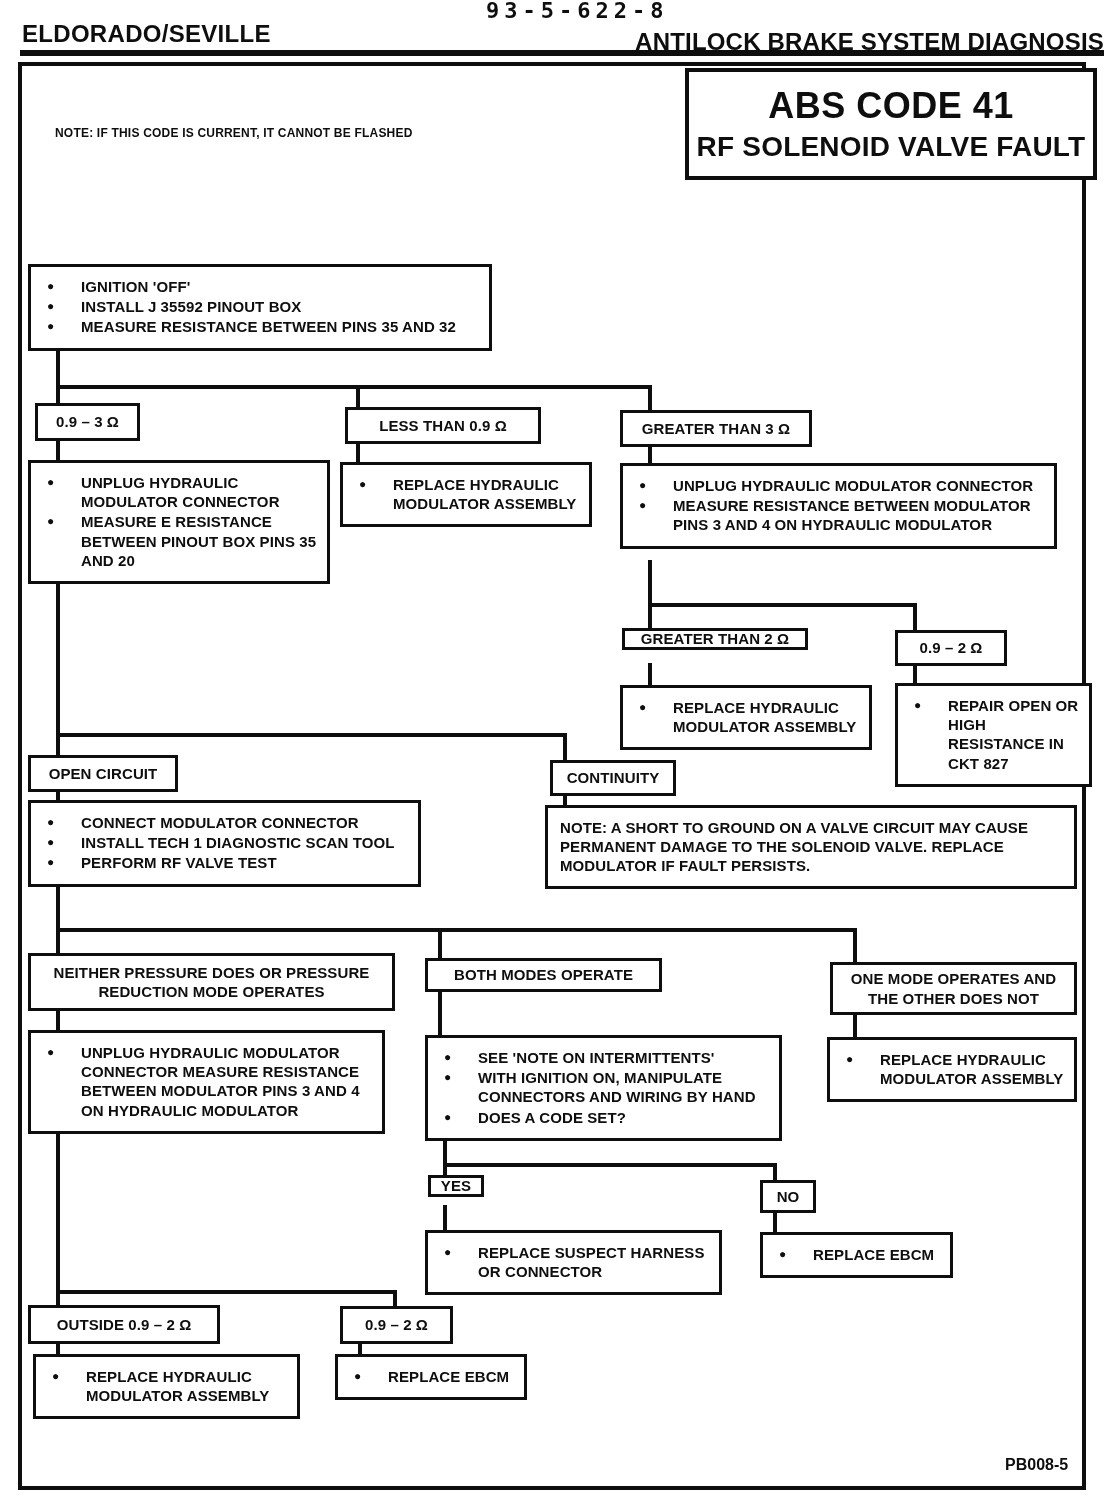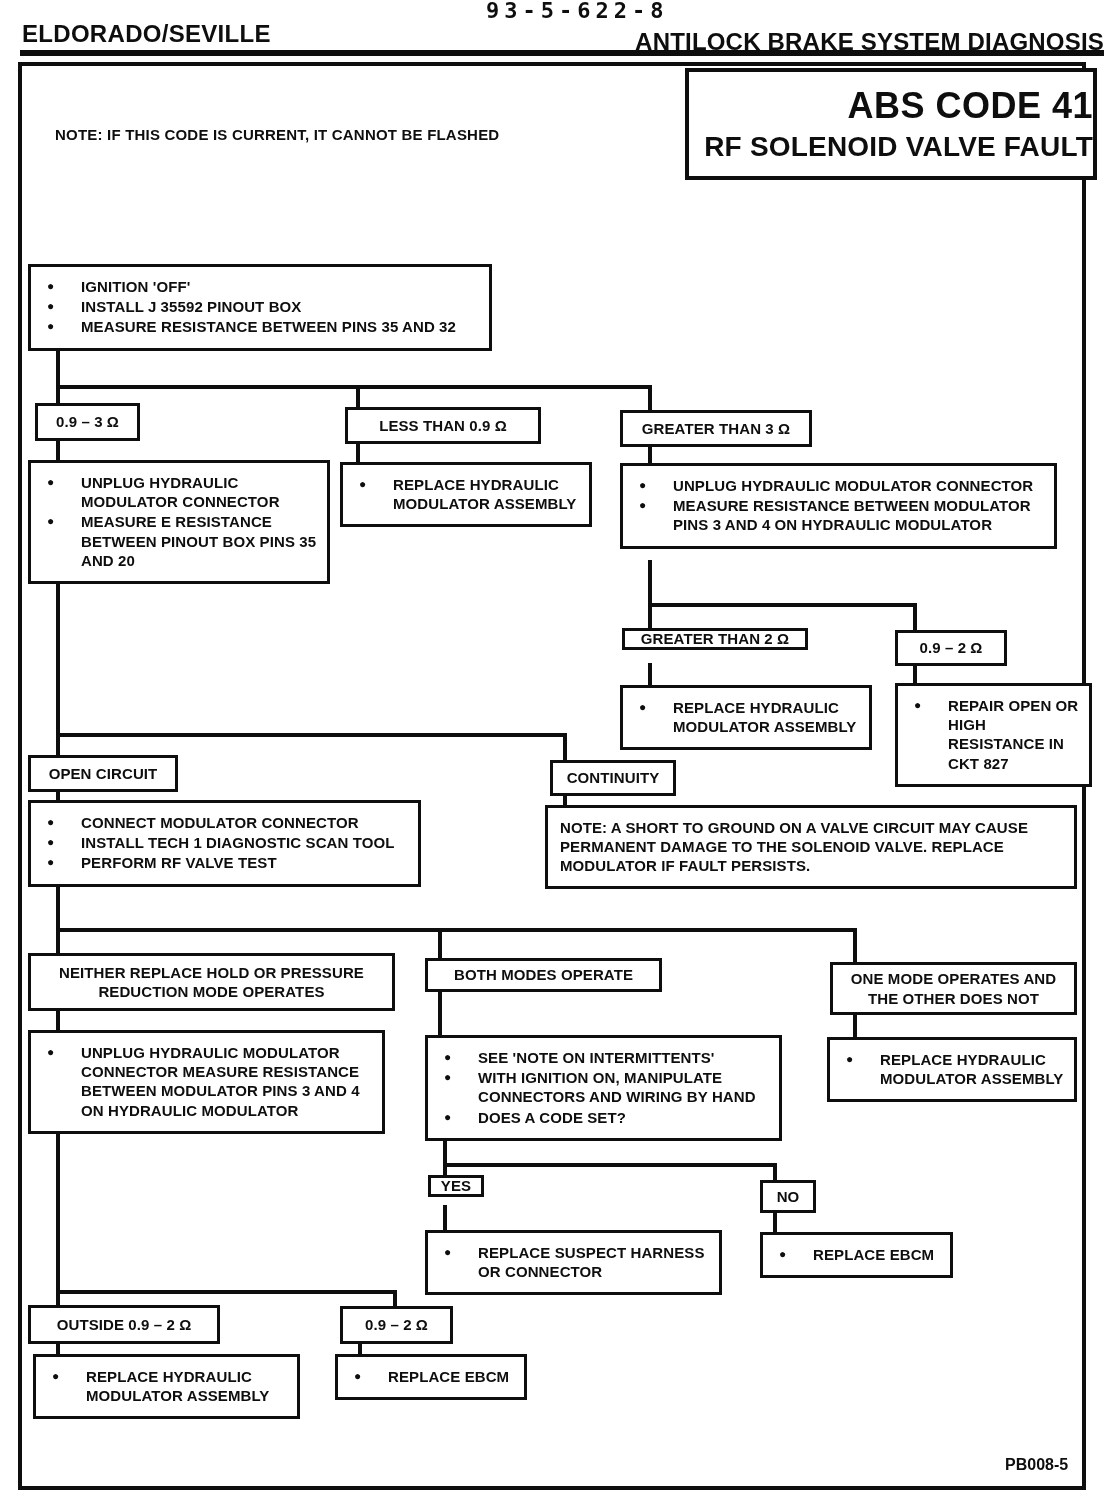--- a/index.html
+++ b/index.html
@@ -10,24 +10,24 @@
   }
   .hdr-docnum{position:absolute;left:486px;top:-2px;font-family:"DejaVu Sans Mono",monospace;
     font-size:22px;font-weight:bold;letter-spacing:5px;}
   .hdr-left{position:absolute;left:22px;top:20px;font-size:24px;font-weight:bold;letter-spacing:.3px;}
   .hdr-right{position:absolute;right:0px;top:28px;font-size:24px;font-weight:bold;letter-spacing:.2px;white-space:nowrap;}
   .hdr-rule{position:absolute;left:20px;top:50px;width:1084px;height:6px;background:#0e0e0e;}
   .page-border{position:absolute;left:18px;top:62px;width:1068px;height:1428px;
     border:4px solid #0e0e0e;box-sizing:border-box;}
   .title-box{position:absolute;left:685px;top:68px;width:412px;height:112px;background:#fff;
     border:4px solid #0e0e0e;box-sizing:border-box;display:flex;flex-direction:column;
-    justify-content:center;align-items:flex-end;gap:4px;}
+    justify-content:center;align-items:center;gap:4px;}
   .title-box .t1{font-size:36px;font-weight:bold;letter-spacing:.5px;}
   .title-box .t2{font-size:28px;font-weight:bold;letter-spacing:.2px;}
-  .flash-note{position:absolute;left:55px;top:126px;font-size:15px;font-weight:bold;letter-spacing:.2px;}
+  .flash-note{position:absolute;left:55px;top:126px;font-size:12px;font-weight:bold;letter-spacing:.2px;}
   .footer-code{position:absolute;left:1005px;top:1456px;font-size:16px;font-weight:bold;}
 
   .ln{position:absolute;background:#0e0e0e;}
 
   .fbox{position:absolute;background:#fff;border:3px solid #0e0e0e;box-sizing:border-box;
     font-weight:bold;font-size:15px;line-height:1.28;letter-spacing:.1px;}
   .fbox.lbl{display:flex;align-items:center;justify-content:center;text-align:center;padding:4px 8px;}
   .fbox.bul{padding:9px 10px 10px 16px;}
   .brow{display:flex;margin:1px 0;}
   .brow .dot{flex:0 0 34px;font-size:12px;line-height:1.6;}
@@ -183,21 +183,21 @@
         <span class="dot">●</span>
         <span>PERFORM RF VALVE TEST</span>
       </div>
   </div>
 
   <div class="fbox" style="left:545px;top:805px;width:532px;padding:8px 10px;">
     <div class="rs-line">NOTE: A SHORT TO GROUND ON A VALVE CIRCUIT MAY CAUSE PERMANENT DAMAGE TO THE SOLENOID VALVE. REPLACE MODULATOR IF FAULT PERSISTS.</div>
   </div>
 
   <div class="fbox lbl" style="left:28px;top:953px;width:367px;height:58px;">
-      <span>NEITHER REPLACE HOLD OR PRESSURE REDUCTION MODE OPERATES</span>
+      <span>NEITHER PRESSURE DOES OR PRESSURE REDUCTION MODE OPERATES</span>
     </div>
   <div class="fbox lbl" style="left:425px;top:958px;width:237px;height:34px;">
       <span>BOTH MODES OPERATE</span>
     </div>
   <div class="fbox lbl" style="left:830px;top:962px;width:247px;height:53px;">
       <span>ONE MODE OPERATES AND THE OTHER DOES NOT</span>
     </div>
 
   <div class="fbox bul" style="left:28px;top:1030px;width:357px;">
     <div class="brow">

